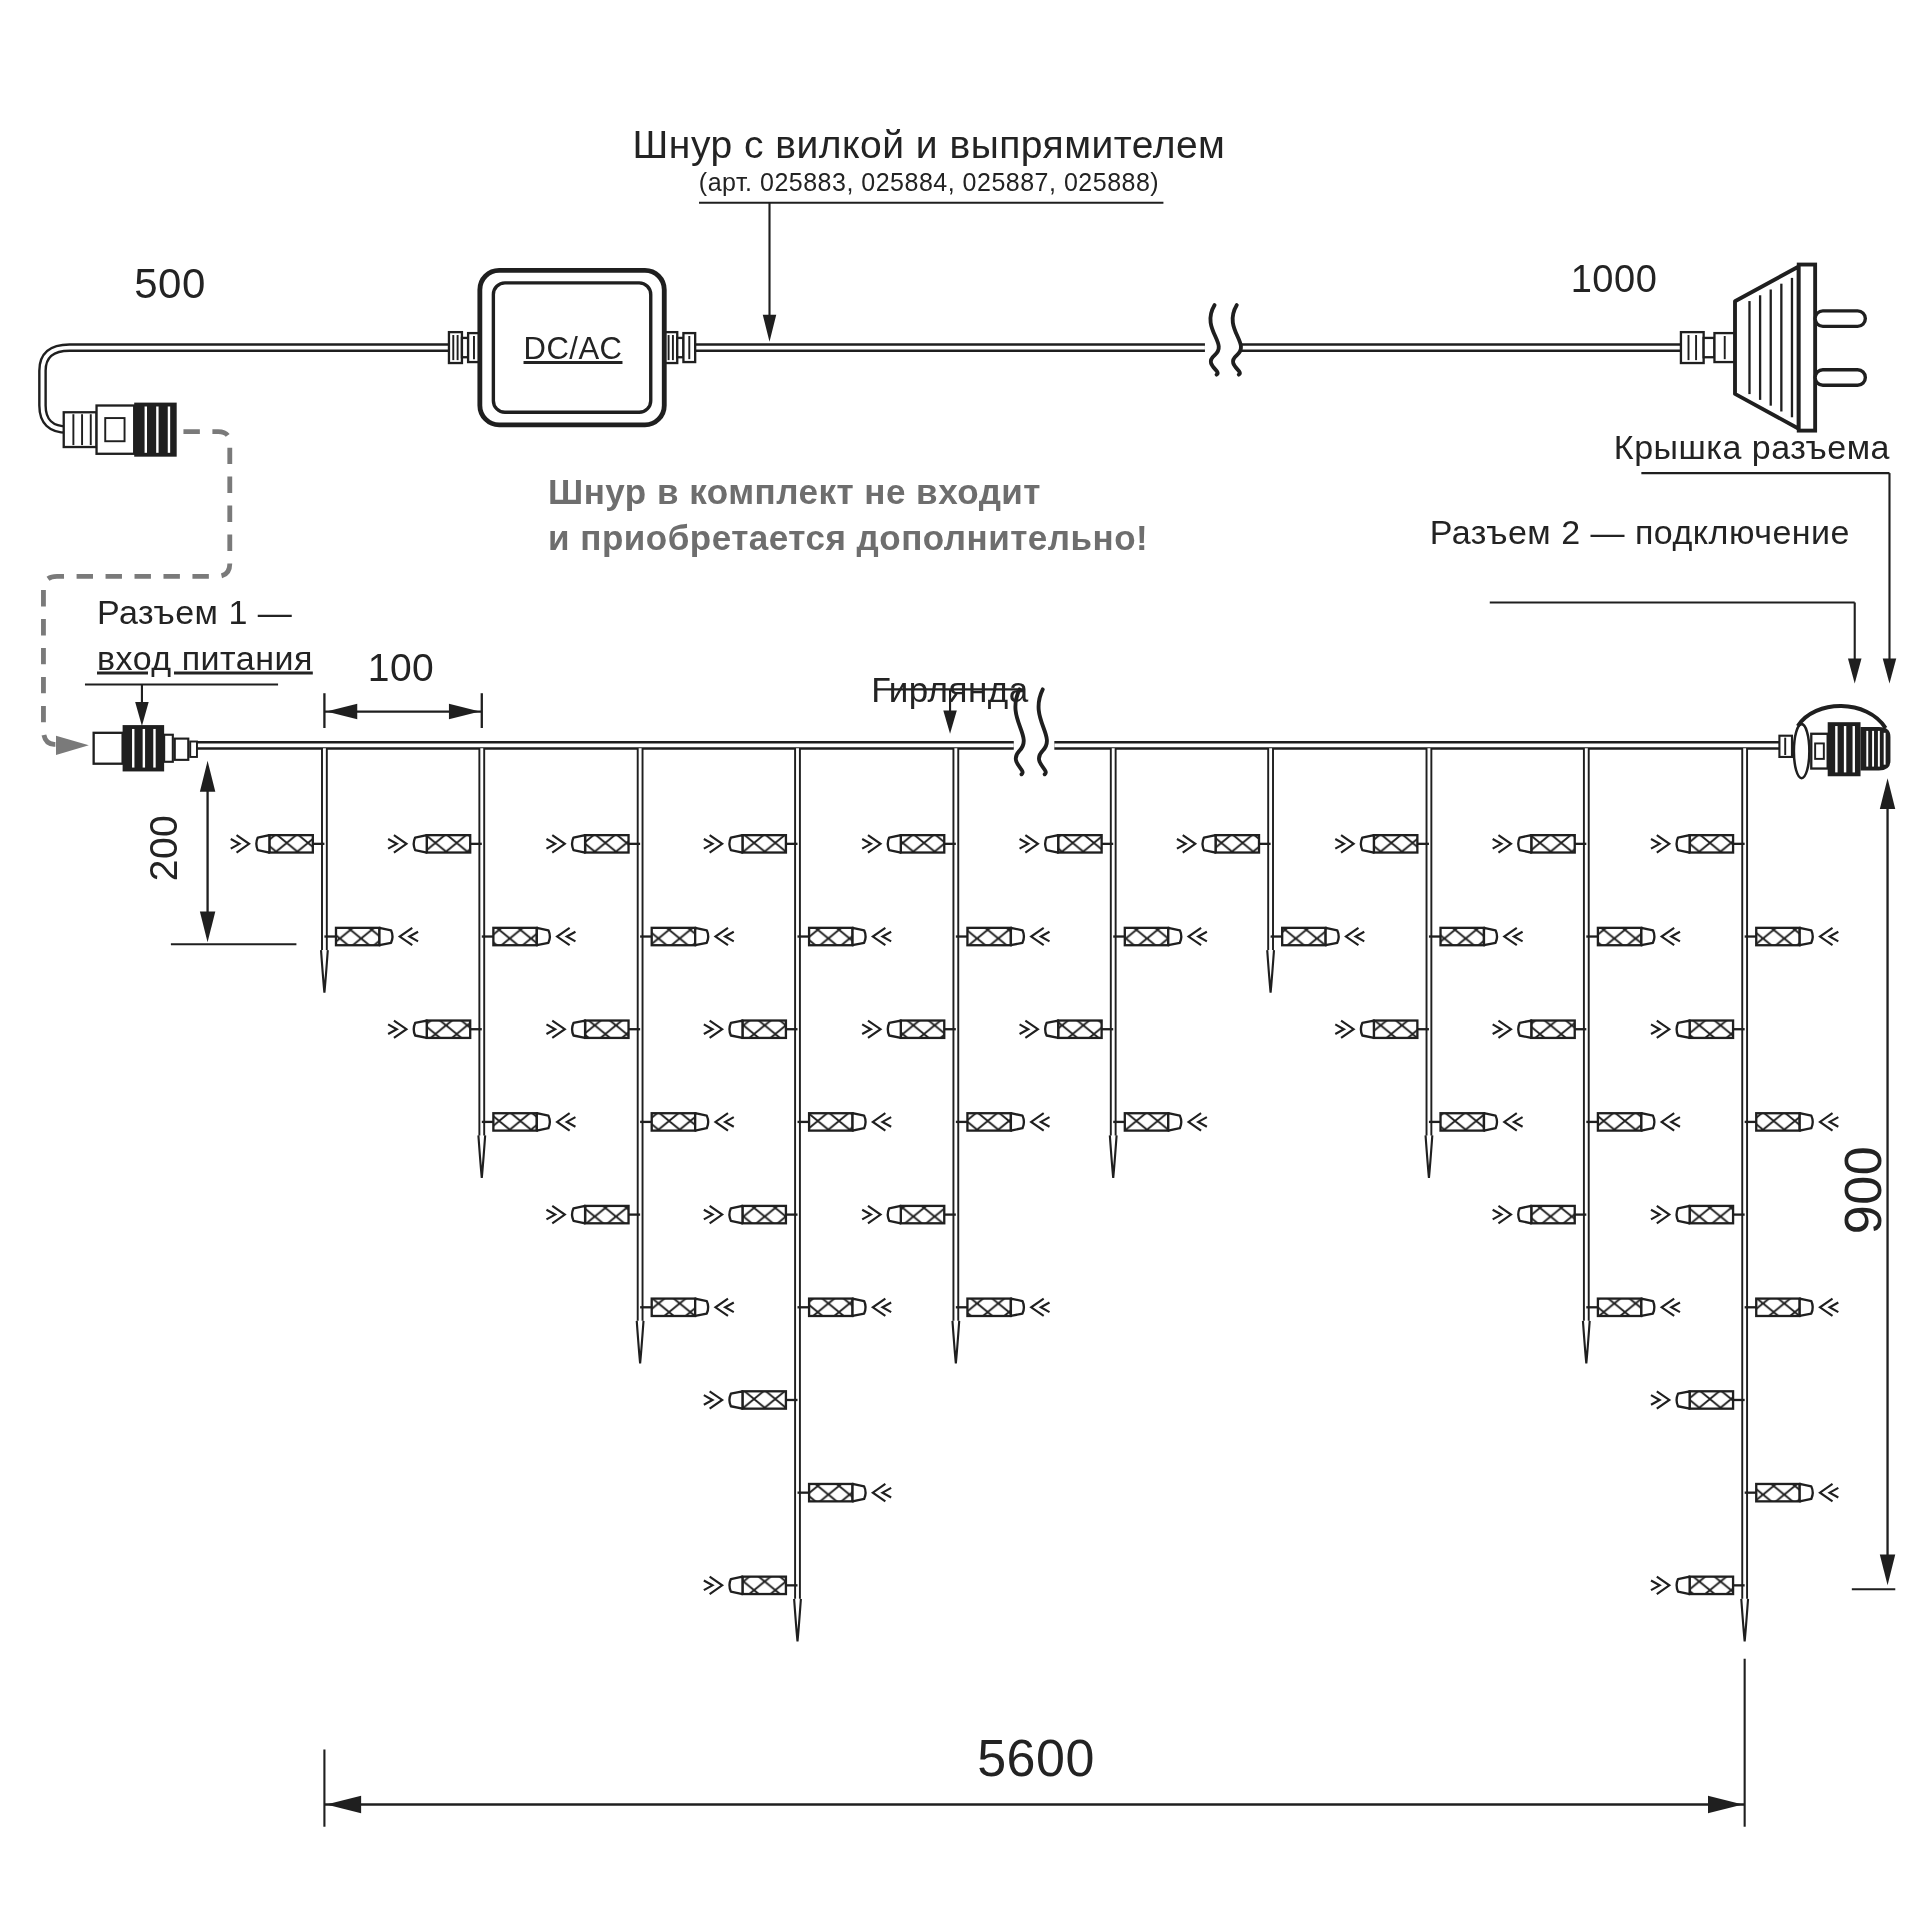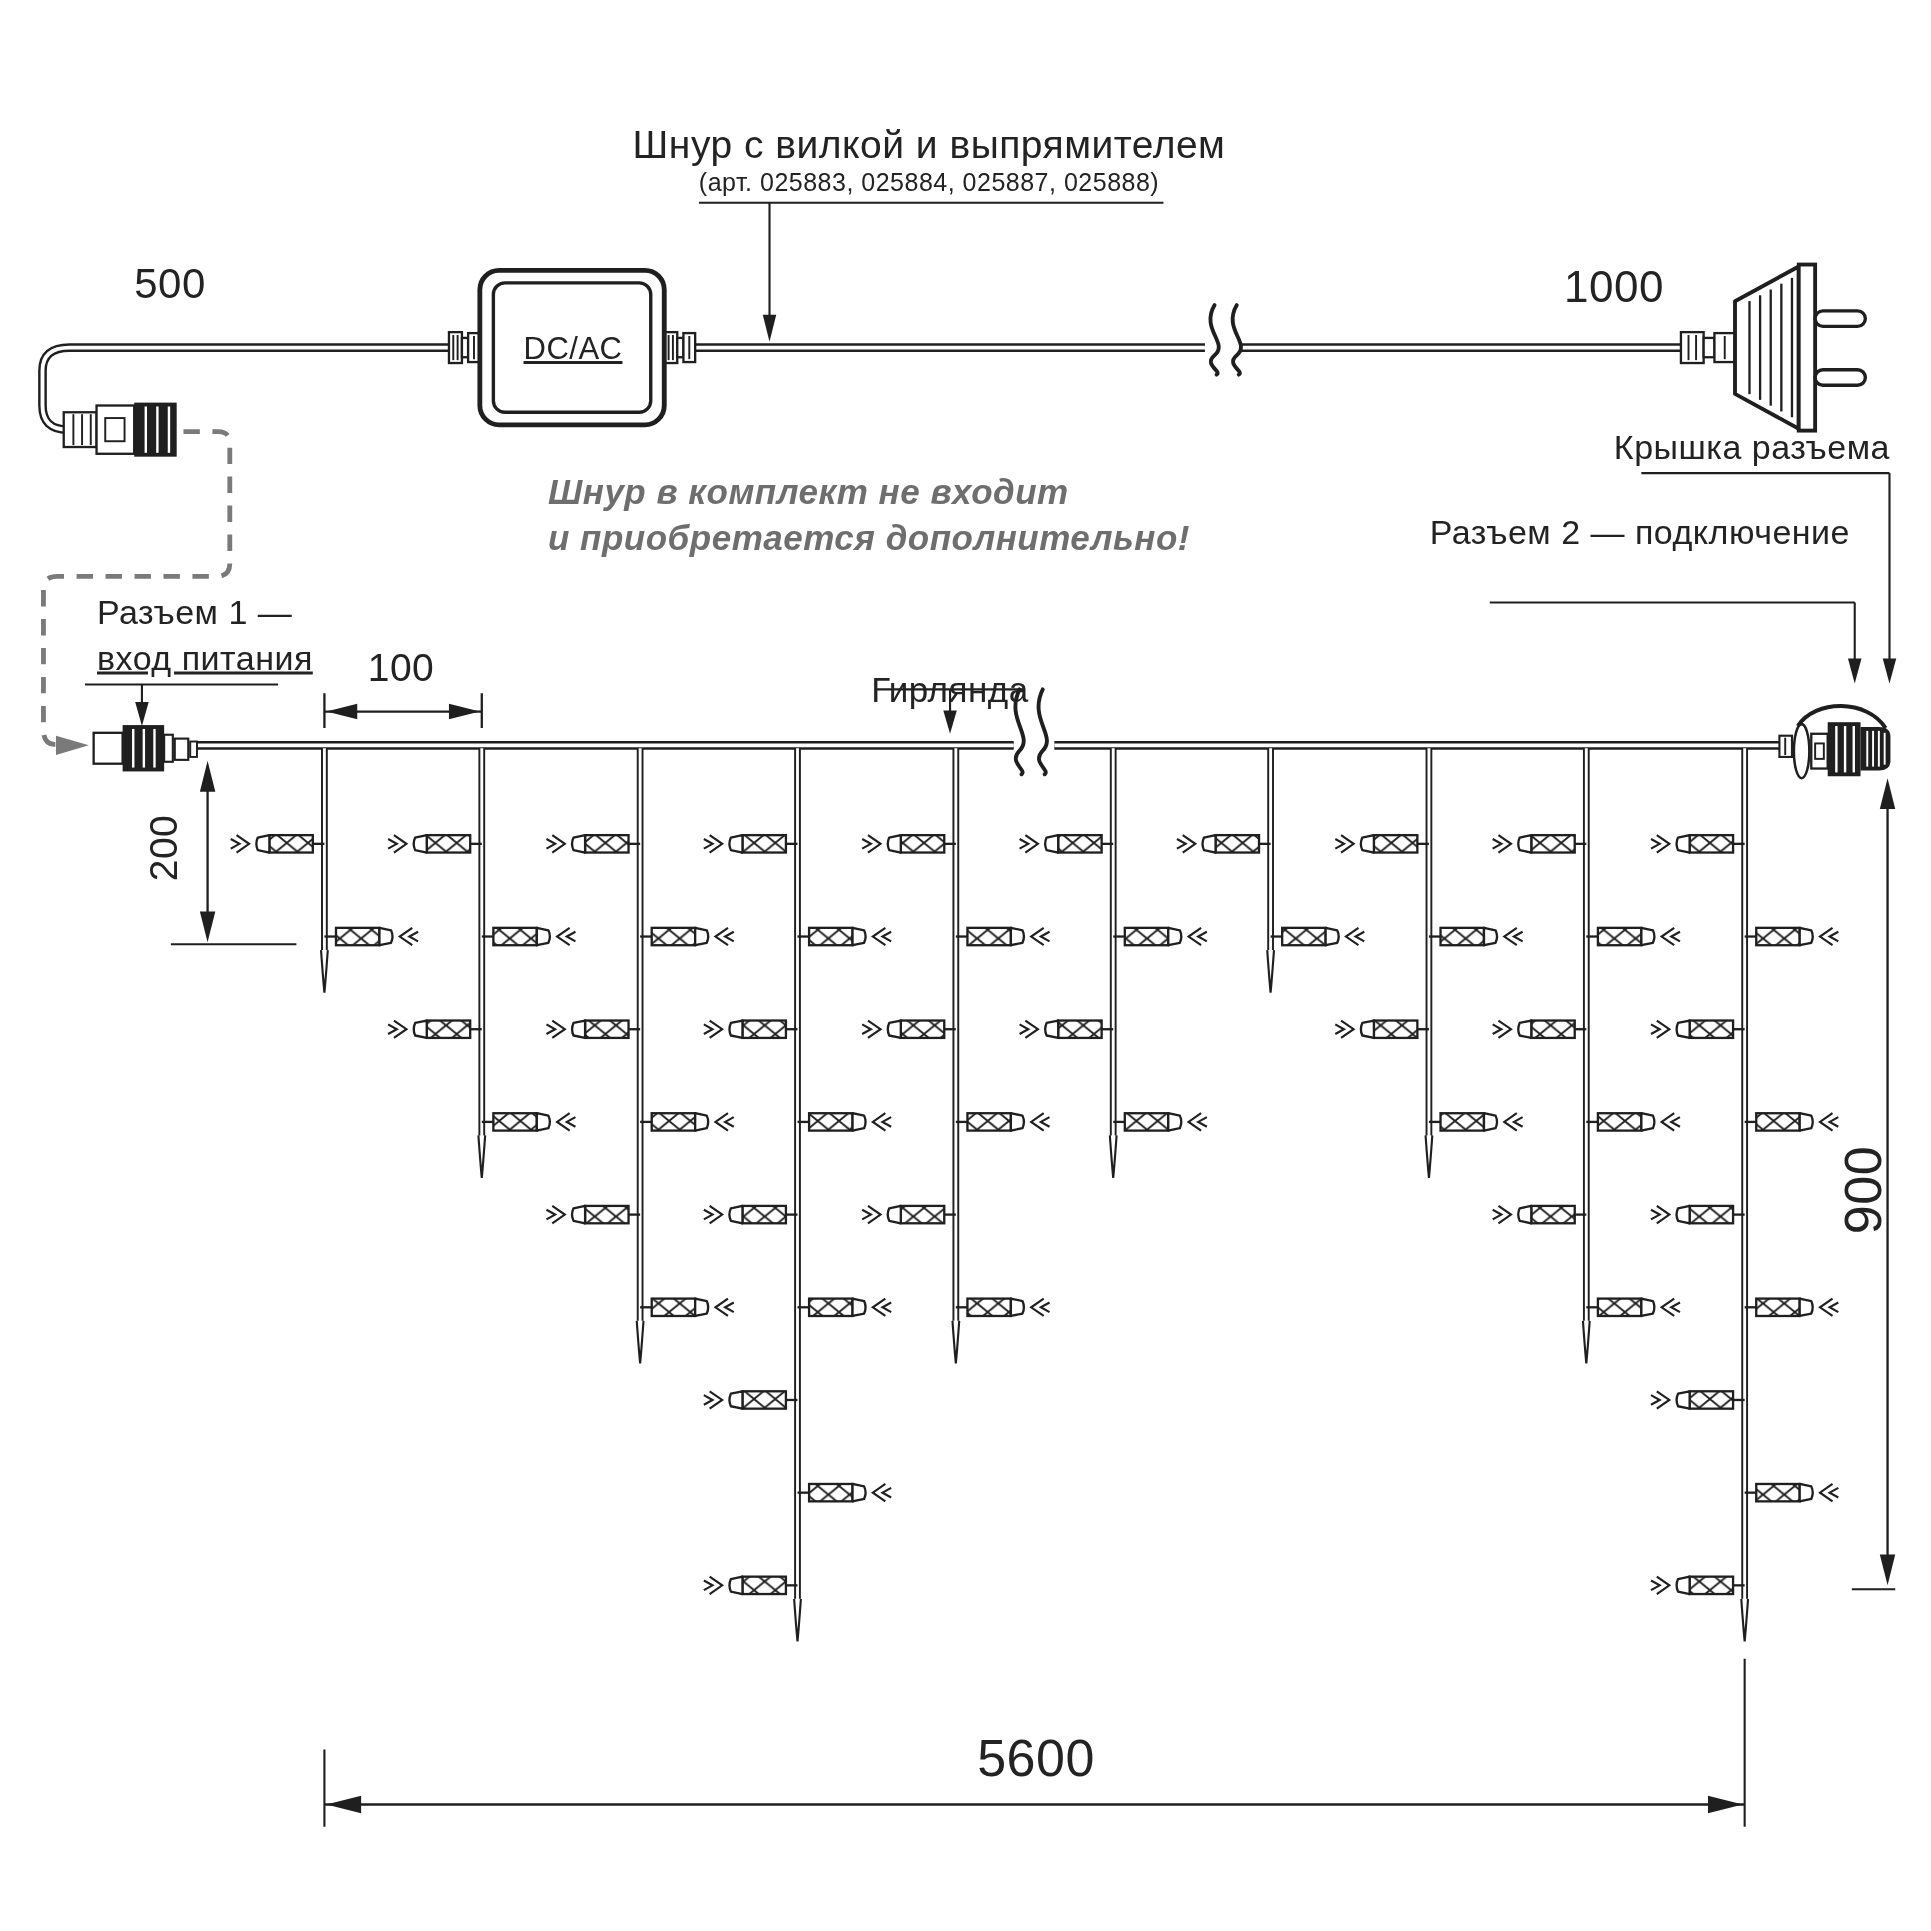--- a/index.html
+++ b/index.html
@@ -3,21 +3,21 @@
 <meta charset="utf-8">
 <style>
   html,body{margin:0;padding:0;background:#fff;}
   #stage{position:relative;width:1931px;height:1931px;background:#fff;overflow:hidden;padding-left:12px;}
   #dwg{position:absolute;left:0;top:0;}
   .lbl{position:absolute;font-family:"Liberation Sans",sans-serif;color:#232323;
        white-space:nowrap;transform:translate(-50%,-50%);letter-spacing:0.5px;}
   .anchor-left{transform:translate(0,-50%);}
   .anchor-right{transform:translate(-100%,-50%);}
   .rot{transform:translate(-50%,-50%) rotate(-90deg);}
-  .note{color:#6e6e6e;font-weight:bold;font-style:italic;}
+  .note{color:#6e6e6e;font-weight:bold;}
 </style>
 </head>
 <body>
 
 <div id="stage">
   <svg id="dwg" width="1931" height="1931" viewBox="0 0 2000 2000">
       <defs>
         <pattern id="xh" width="22" height="18" patternUnits="userSpaceOnUse">
           <path d="M0,0 L22,18 M22,0 L0,18" stroke="#1f1f1f" stroke-width="2" fill="none"></path>
         </pattern>
@@ -584,21 +584,21 @@
         <line x1="336" y1="1869" x2="1807" y2="1869" stroke="#1f1f1f" stroke-width="2.4"></line>
         <polygon points="338,1869 374,1860 374,1878" fill="#1f1f1f"></polygon>
         <polygon points="1805,1869 1769,1860 1769,1878" fill="#1f1f1f"></polygon>
       </g>
     </svg>
 
   <div class="lbl" style="left:929px;top:145px;font-size:39px;">Шнур с вилкой и выпрямителем</div>
   <div class="lbl" style="left:929px;top:182px;font-size:25px;">(арт. 025883, 025884, 025887, 025888)</div>
 
   <div class="lbl" style="left:170px;top:284px;font-size:42px;">500</div>
-  <div class="lbl" style="left:1614px;top:287px;font-size:44px;">1000</div>
+  <div class="lbl" style="left:1614px;top:279px;font-size:38px;">1000</div>
 
   <div class="lbl" style="left:573px;top:349px;font-size:31px;text-decoration:underline;">DC/AC</div>
 
   <div class="lbl anchor-left note" style="left:548px;top:492px;font-size:35px;">Шнур в комплект не входит</div>
   <div class="lbl anchor-left note" style="left:548px;top:538px;font-size:35px;">и приобретается дополнительно!</div>
 
   <div class="lbl anchor-right" style="left:1890px;top:447px;font-size:34px;">Крышка разъема</div>
   <div class="lbl anchor-right" style="left:1850px;top:526px;font-size:34px;margin-top:6px;">Разъем 2 — подключение</div>
 
   <div class="lbl anchor-left" style="left:97px;top:612px;font-size:34px;">Разъем 1 —</div>

